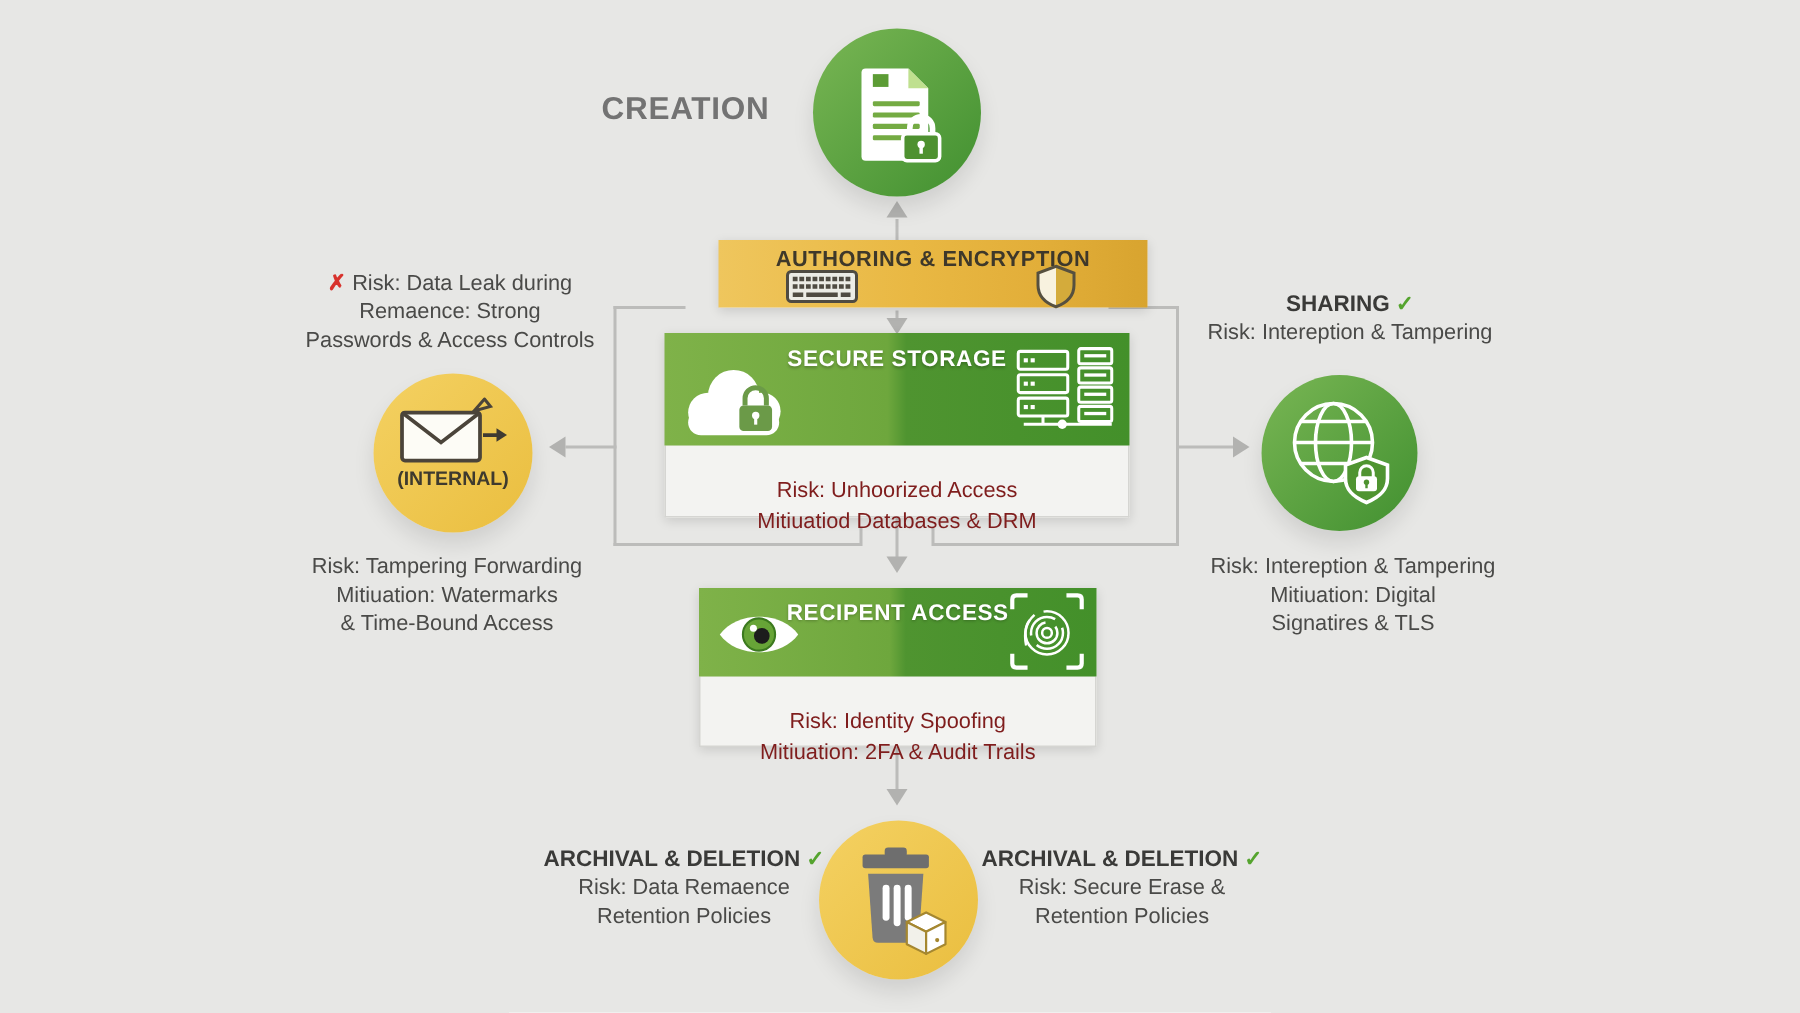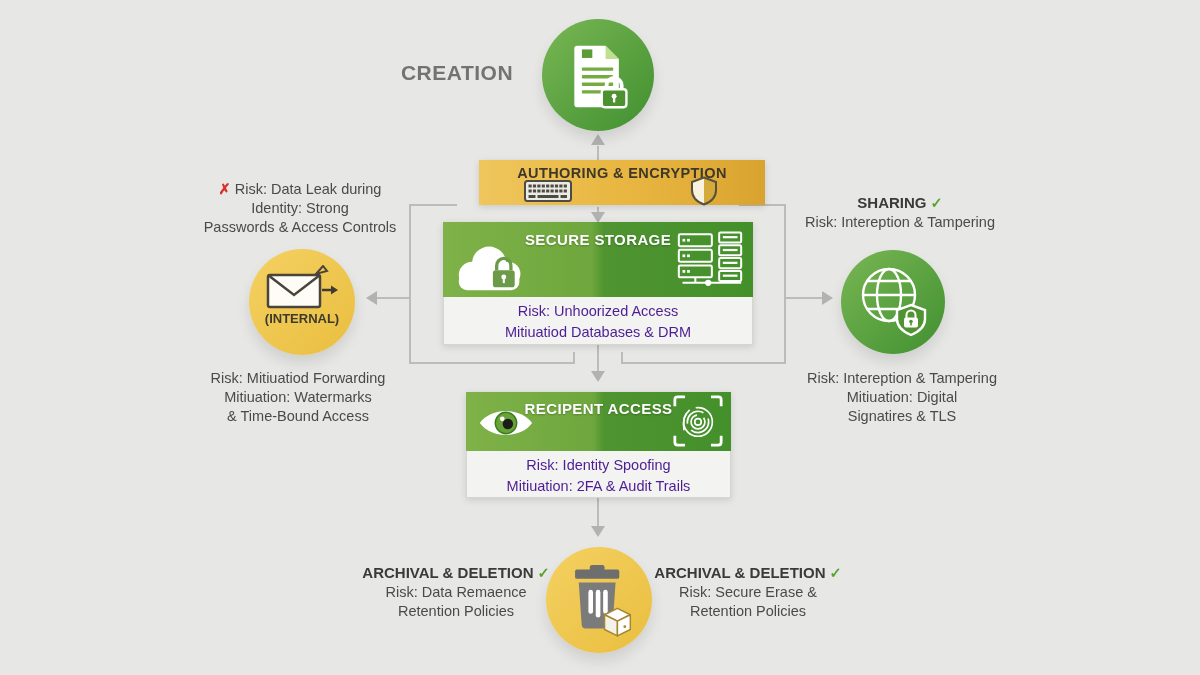--- a/index.html
+++ b/index.html
@@ -18,21 +18,21 @@
   .circle{position:absolute;border-radius:50%;box-shadow:0 8px 14px rgba(0,0,0,.10);display:flex;align-items:center;justify-content:center;}
   .c-green{background:linear-gradient(135deg,#79b654,#419030);}
   .c-yellow{background:linear-gradient(135deg,#f4d162,#eabe3f);}
 
   
   .banner-title{position:absolute;left:0;right:0;text-align:center;font-weight:bold;letter-spacing:.4px;}
   .banner-title.light{color:#fff;text-shadow:0 1px 2px rgba(0,0,0,.25);font-size:15px;}
   .banner-title.dark{color:#3e382a;font-size:14.5px;}
   .stage-box{position:absolute;box-shadow:0 2px 7px rgba(0,0,0,.13);}
   .box-white{background:#f3f3f1;border:1px solid #d5d5d2;border-top:none;text-align:center;
-             font-size:14.5px;line-height:21px;color:#4c1d95;padding-top:4px;box-sizing:border-box;}
+             font-size:14.5px;line-height:21px;color:#7f1d1d;padding-top:20px;box-sizing:border-box;}
   .grad-green{background:linear-gradient(90deg,#7fb249 0%,#6ea73d 48%,#4f9430 52%,#43902a 100%);}
   .grad-yellow{background:linear-gradient(90deg,#efc65d 0%,#e9b843 45%,#e2ae39 75%,#d8a42f 100%);}
 
   
   .note{position:absolute;width:240px;text-align:center;font-size:14.5px;line-height:19px;color:#4a4a48;}
   .note .ttl{font-weight:bold;font-size:15px;color:#3a3a38;}
   .mark-cross{color:#d8322c;font-weight:bold;}
   .mark-check{color:#55a42e;font-weight:bold;}
 
   .page-title{position:absolute;font-weight:bold;font-size:21px;color:#737373;letter-spacing:.5px;text-align:center;}
@@ -255,34 +255,34 @@
       </g>
       <circle cx="66" cy="70" r="1.5" fill="#a58730"></circle>
     </svg>
   </div>
 
   <div class="note" style="left:180px;top:180px;">
     <div>
       <span class="mark-cross">✗</span>
       <span>Risk: Data Leak during</span>
     </div>
-    <div>Identity: Strong</div>
+    <div>Remaence: Strong</div>
     <div>Passwords &amp; Access Controls</div>
   </div>
 
   <div class="note" style="left:780px;top:179px;margin-top:14px;">
     <div>
       <span class="ttl">SHARING</span>
       <span class="mark-check">✓</span>
     </div>
     <div>Risk: Intereption &amp; Tampering</div>
   </div>
 
   <div class="note" style="left:178px;top:369px;">
-    <div>Risk: Mitiuatiod Forwarding</div>
+    <div>Risk: Tampering Forwarding</div>
     <div>Mitiuation: Watermarks</div>
     <div>&amp; Time-Bound Access</div>
   </div>
 
   <div class="note" style="left:782px;top:369px;">
     <div>Risk: Intereption &amp; Tampering</div>
     <div>Mitiuation: Digital</div>
     <div>Signatires &amp; TLS</div>
   </div>
 

